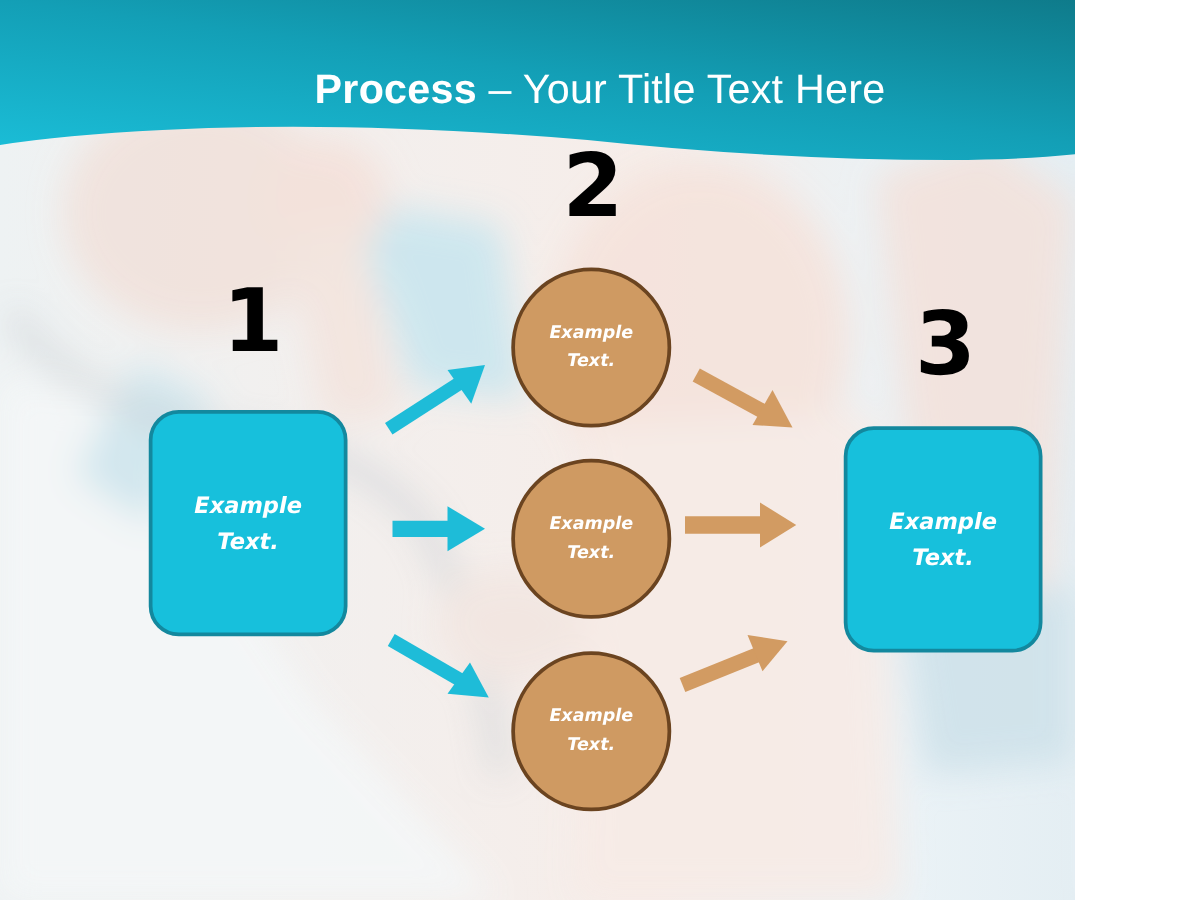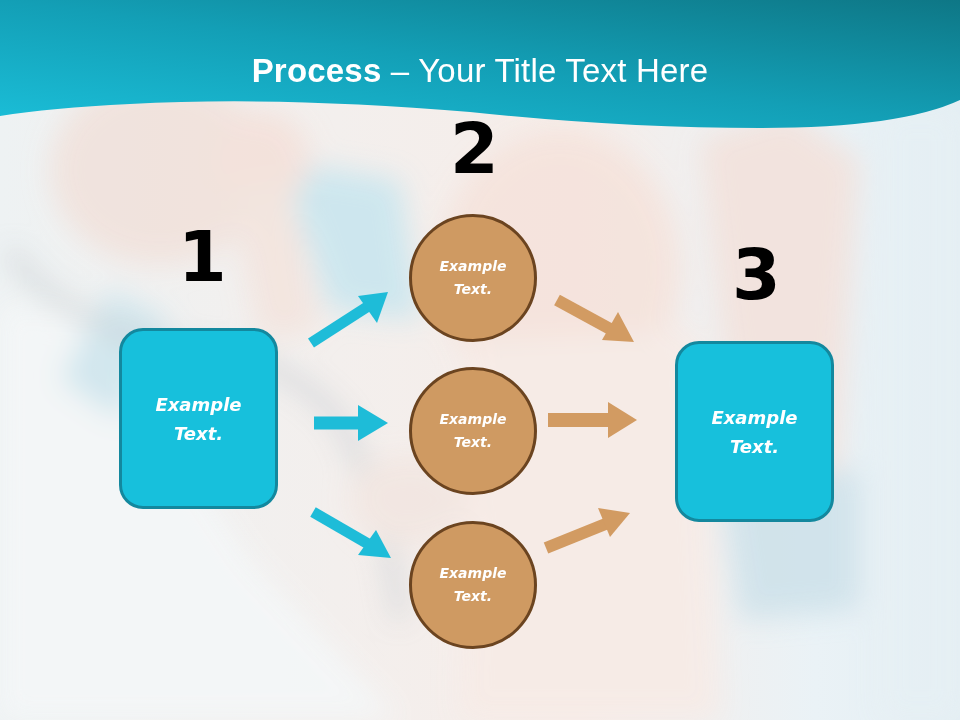--- a/index.html
+++ b/index.html
@@ -1,17 +1,17 @@
 <!DOCTYPE html>
 <html><head>
 <meta charset="utf-8">
 <style>
   html, body { margin: 0; padding: 0; }
   body { width: 960px; height: 720px; overflow: hidden; position: relative; font-family: "DejaVu Sans", sans-serif; }
-  .slide { position: absolute; left: 0; top: 0; width: 960px; height: 720px; overflow: hidden;
+  .slide { position: absolute; left: 0; top: 0; width: 860px; height: 720px; overflow: hidden;
     background: linear-gradient(90deg, #eef2f3 0%, #f3efed 35%, #f6ede9 60%, #eaf2f6 85%, #e4eef3 100%); }
   .bg-svg { position: absolute; left: 0; top: 0; }
   .header-svg { position: absolute; left: 0; top: 0; }
   .title { position: absolute; left: 0; top: 52px; width: 960px; text-align: center; color: #ffffff;
     font-family: "Liberation Sans", sans-serif; font-size: 33px; letter-spacing: 0.2px; }
   .title b { font-weight: bold; }
   .title span.rest { font-weight: normal; }
   .num { position: absolute; font-family: "DejaVu Sans", sans-serif; font-weight: bold; font-size: 70px; color: #000; line-height: 1; }
   .box { position: absolute; background: #17c0dc; border: 3px solid #13889e; border-radius: 24px; box-sizing: border-box;
     display: flex; align-items: center; justify-content: center; text-align: center; }

